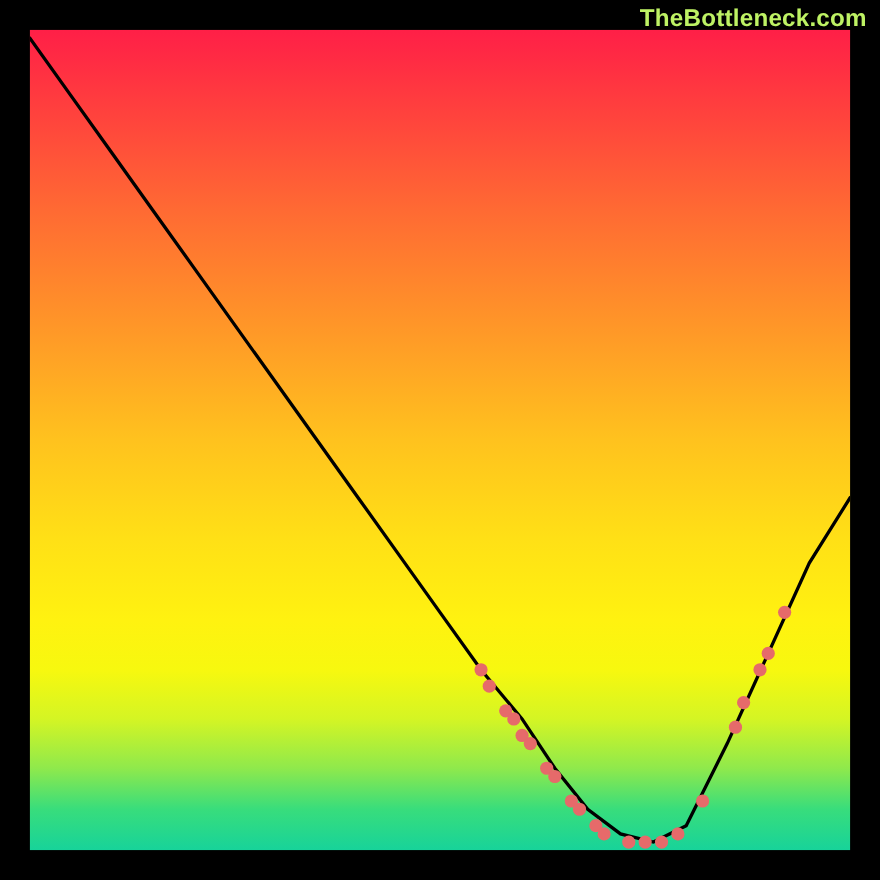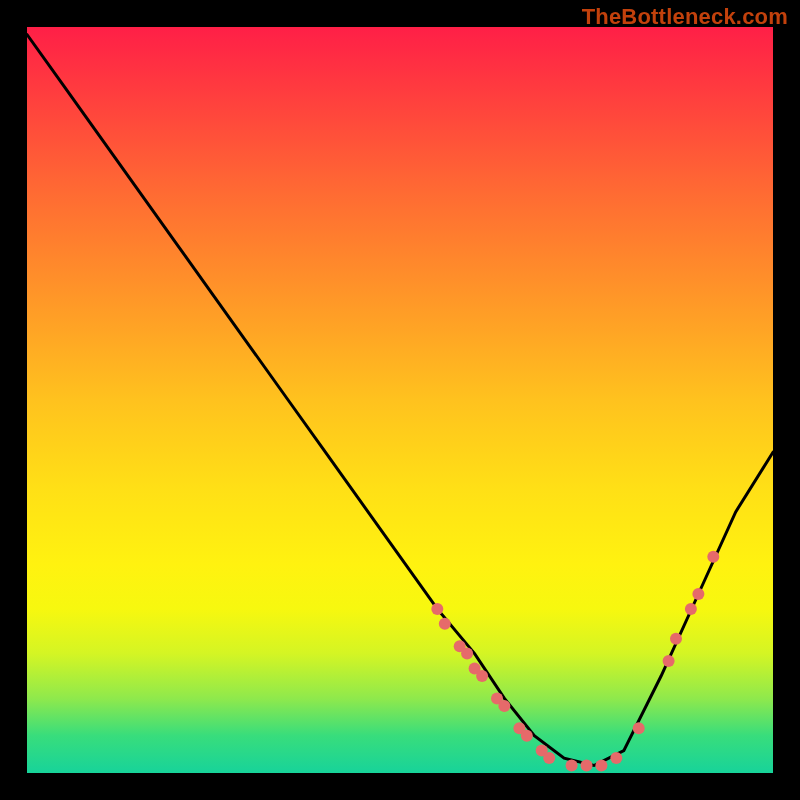--- a/index.html
+++ b/index.html
@@ -10,21 +10,21 @@
     height: 800px;
     background: #000;
   }
   .watermark {
     position: absolute;
     top: 4px;
     right: 12px;
     font-family: Arial, Helvetica, sans-serif;
     font-size: 22px;
     font-weight: 600;
-    color: #c2410c;
+    color: #bef264;
     letter-spacing: 0.2px;
     z-index: 5;
     user-select: none;
   }
   .plot {
     position: absolute;
     left: 27px;
     top: 27px;
     width: 746px;
     height: 746px;

